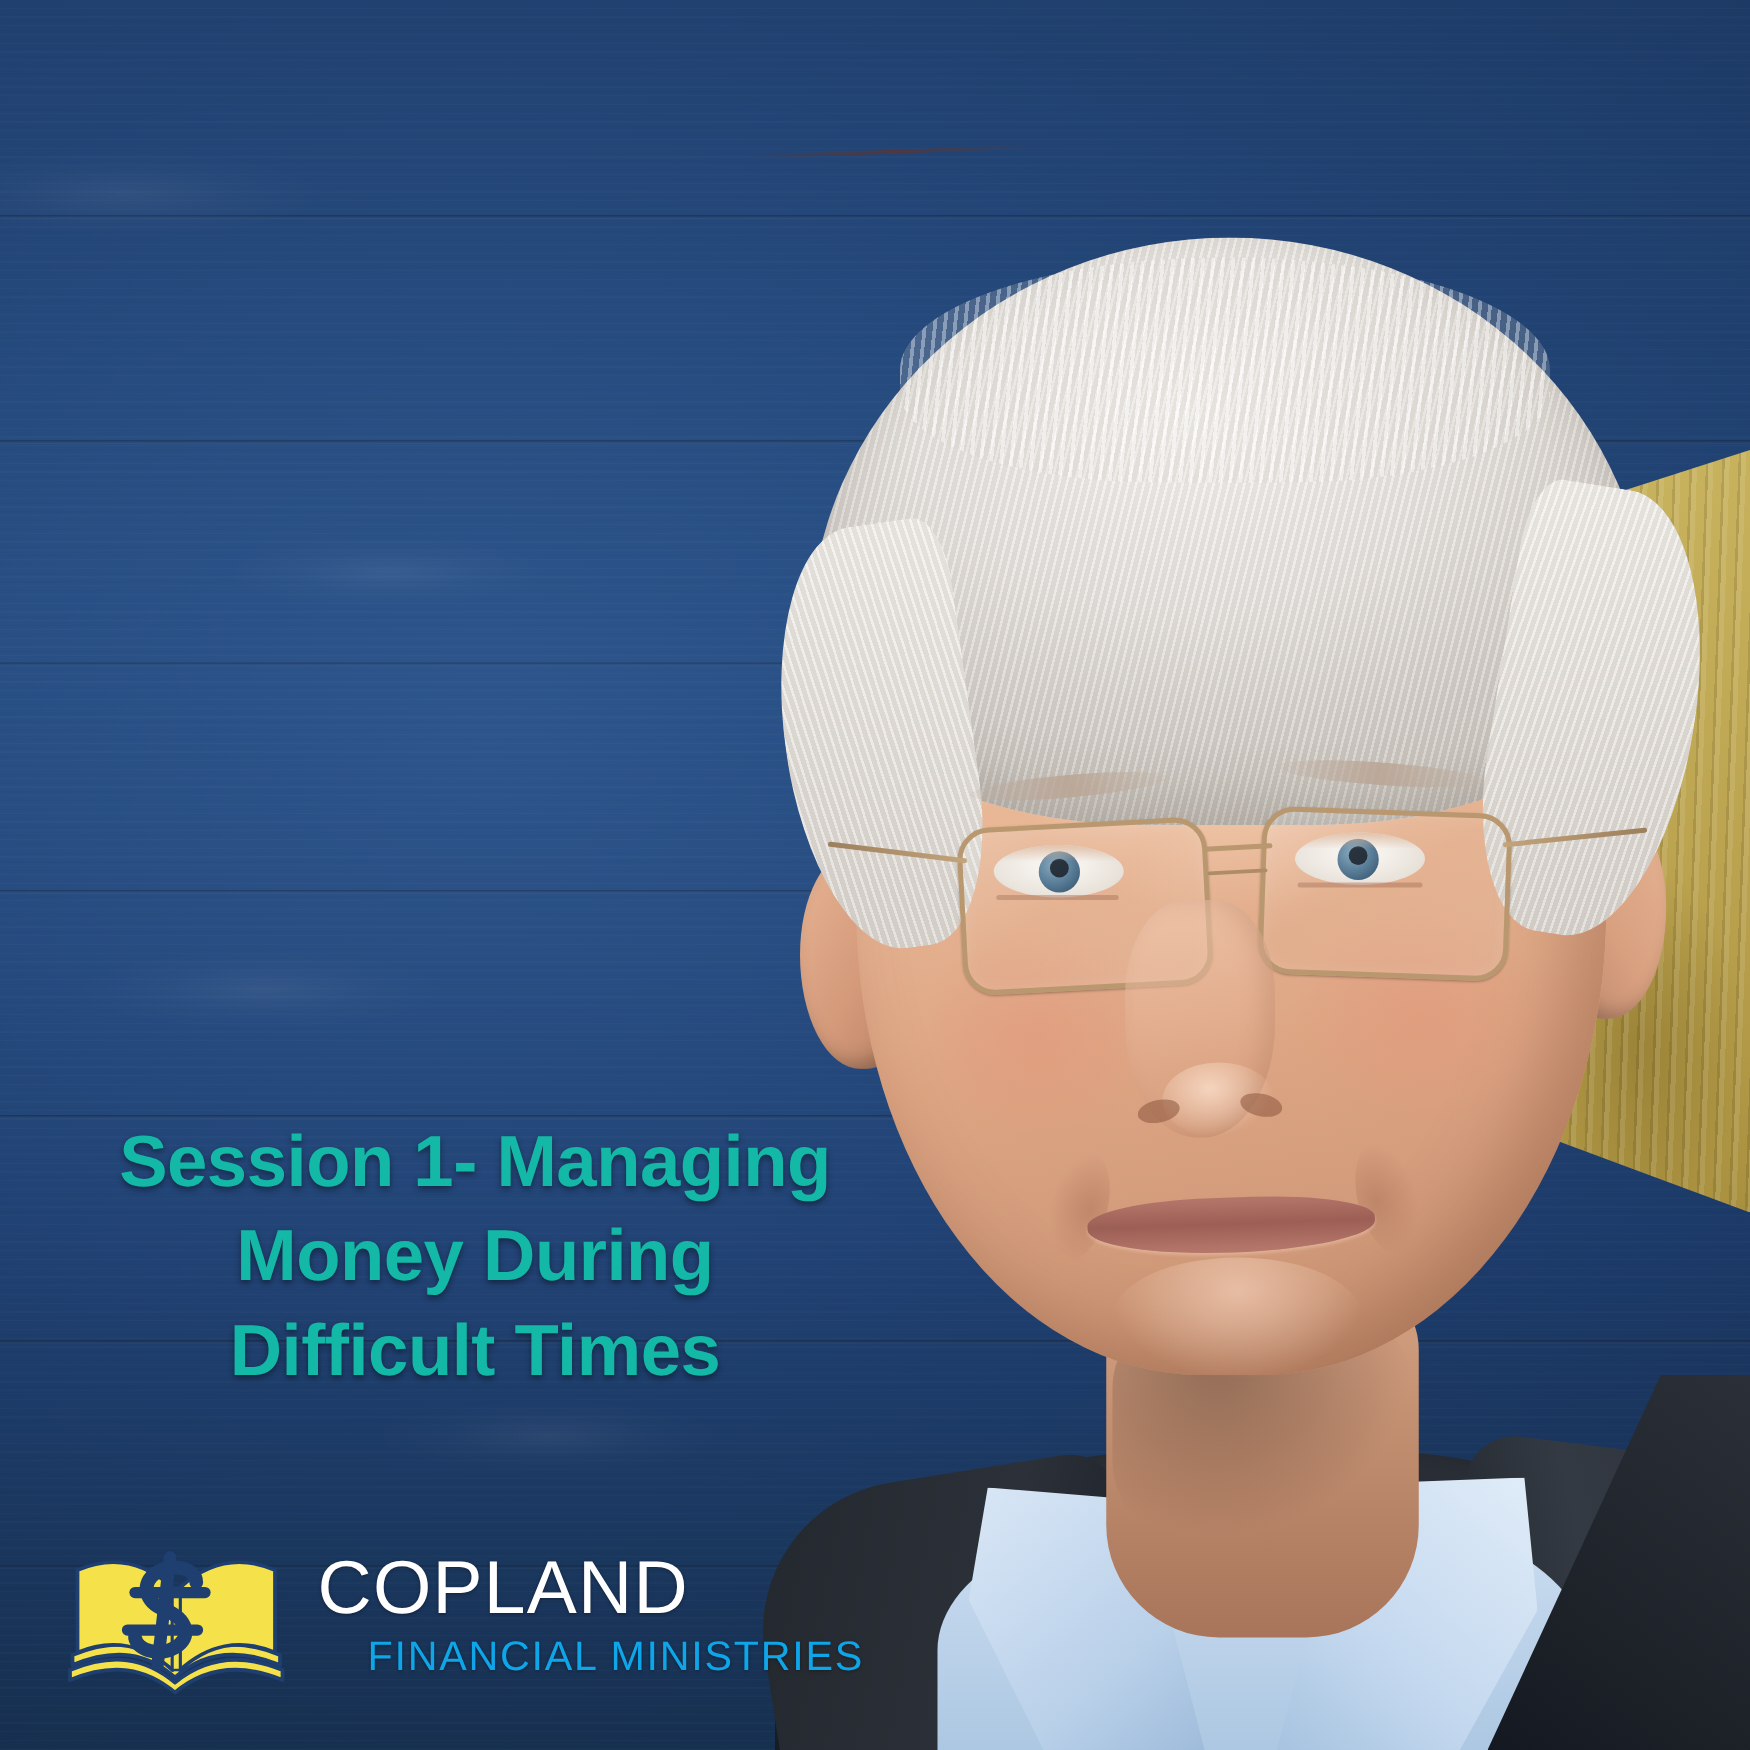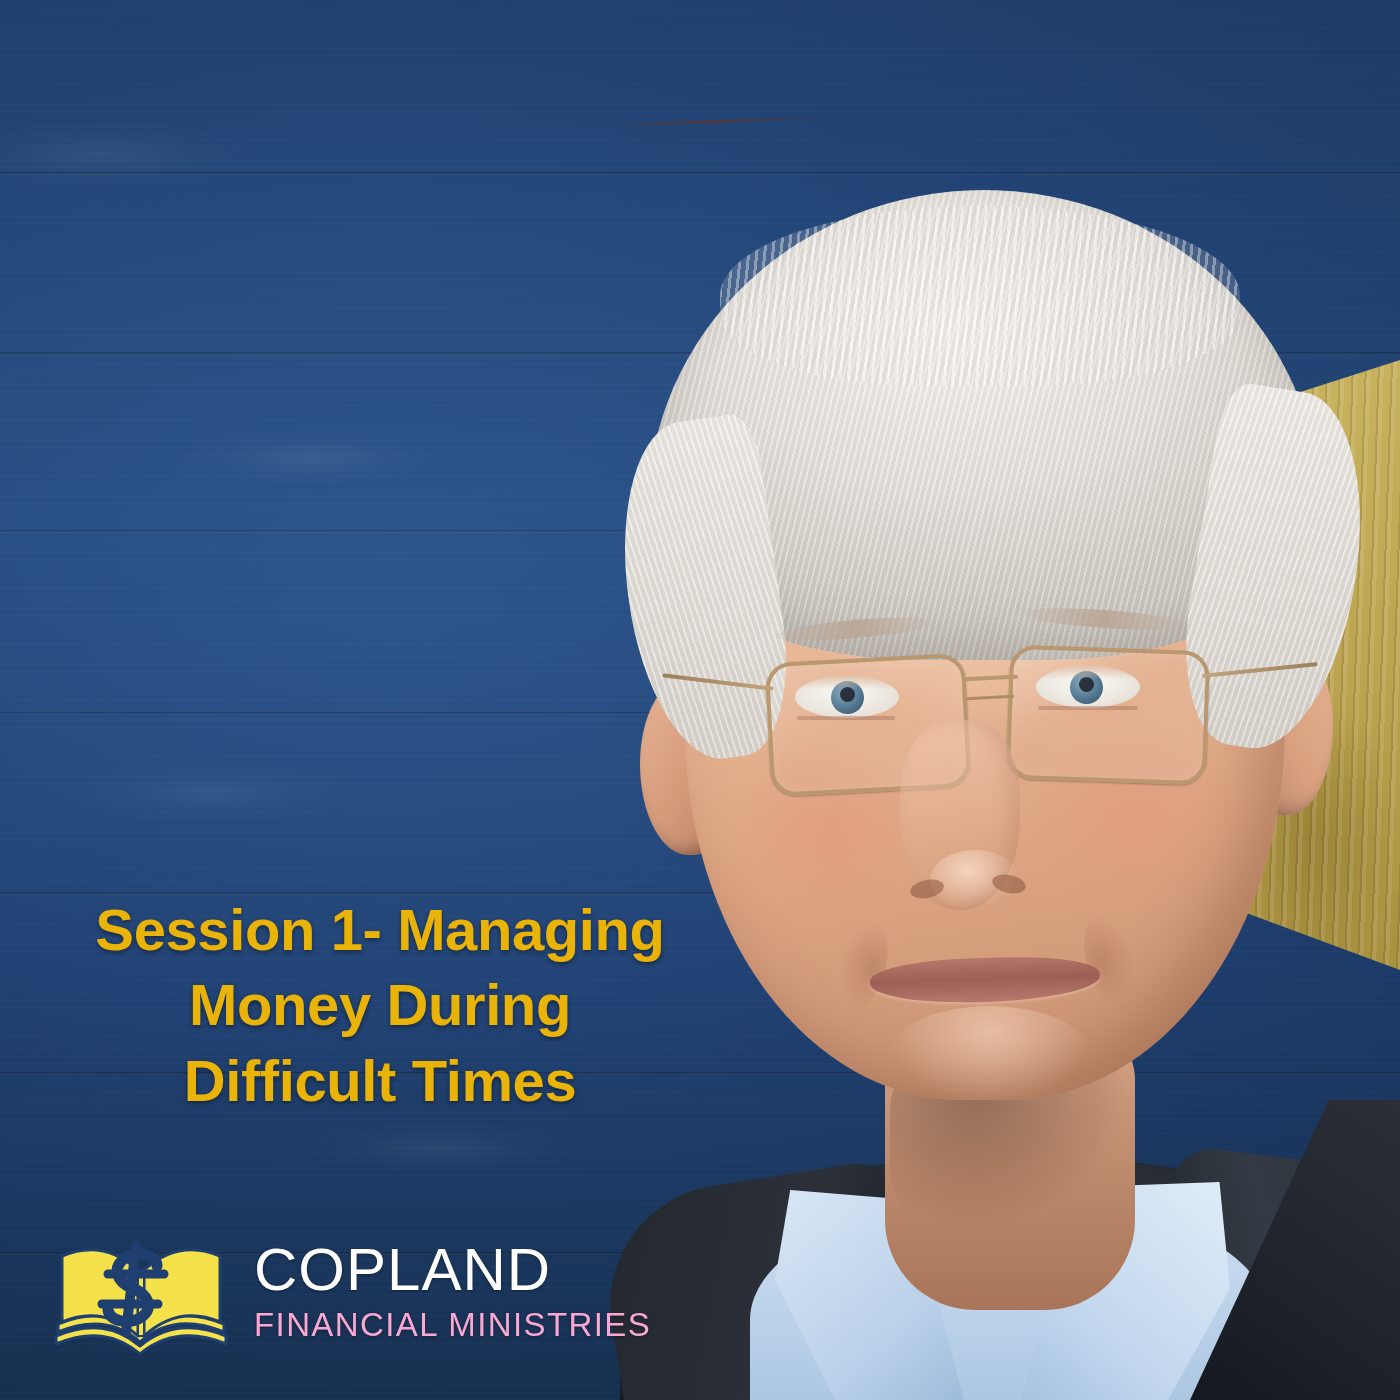--- a/index.html
+++ b/index.html
@@ -262,21 +262,21 @@
     border-radius:50%;transform:rotate(-14deg);}
   .chin{left:290px;top:886px;width:200px;height:96px;
     background:radial-gradient(ellipse at 50% 28%, rgba(255,226,206,.52) 0%, transparent 72%);
     border-radius:50%;}
 
   
   .title{
     position:absolute;
     left:0;top:892px;width:760px;
     text-align:center;
-    color:#eab308;
+    color:#14b8a6;
     font-size:58px;
     font-weight:bold;
     line-height:1.30;
     letter-spacing:-.4px;
     text-shadow:0 2px 5px rgba(0,0,0,.42);
     white-space:pre-line;
   }
 
   
   .logo{
@@ -284,23 +284,24 @@
     left:52px;top:1240px;
     display:flex;gap:22px;
   }
   .logo-mark{position:relative;width:180px;height:128px;flex:0 0 auto;}
   .logo-words{display:flex;flex-direction:column;line-height:1;}
   .logo-name{
     color:#ffffff;font-size:60px;font-weight:300;letter-spacing:1px;
     text-shadow:0 1px 3px rgba(0,0,0,.35);
   }
   .logo-sub{
-    color:#f9a8d4;font-size:33px;font-weight:300;letter-spacing:1.4px;
+    color:#0ea5e9;font-size:33px;font-weight:300;letter-spacing:1.4px;
     margin-top:8px;
     text-shadow:0 1px 3px rgba(0,0,0,.35);
+    margin-left:40px;
   }
 
   
   .corner-dark{
     position:absolute;right:0;bottom:0;width:210px;height:300px;
     background:linear-gradient(215deg,#2b3038 0%,#1c2128 70%,#141820 100%);
     clip-path:polygon(100% 0%,100% 100%,0% 100%,66% 0%);
   }
 </style>
 </head>

